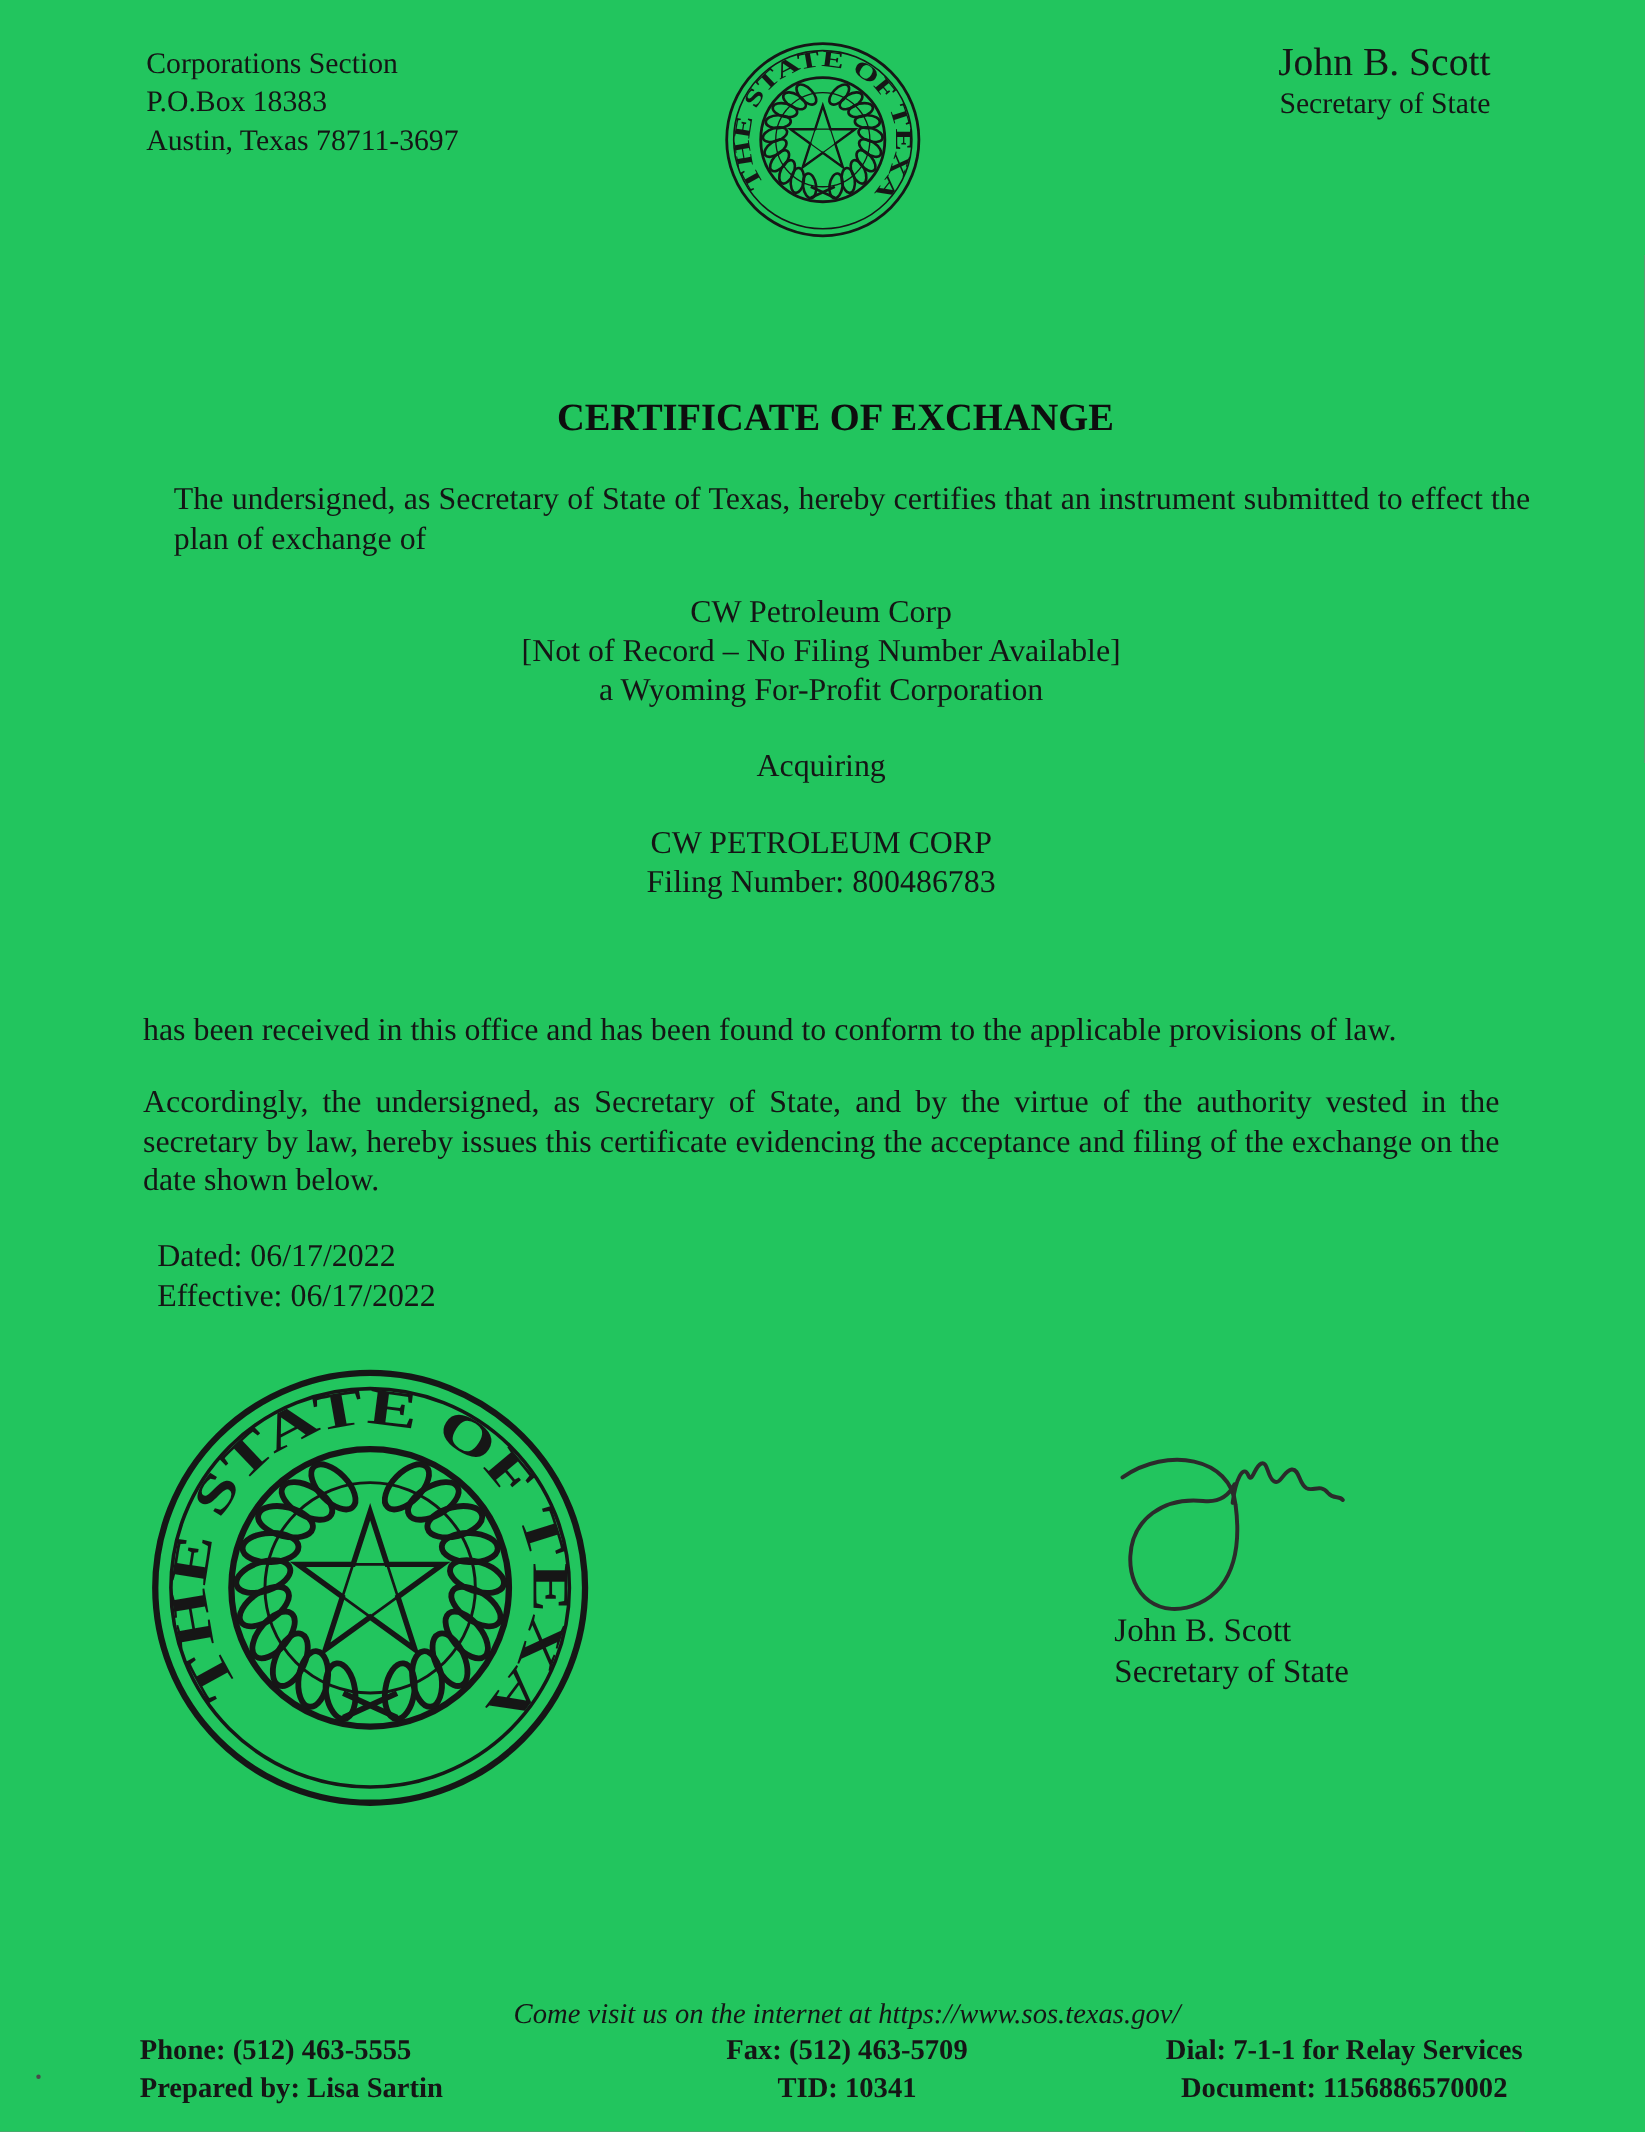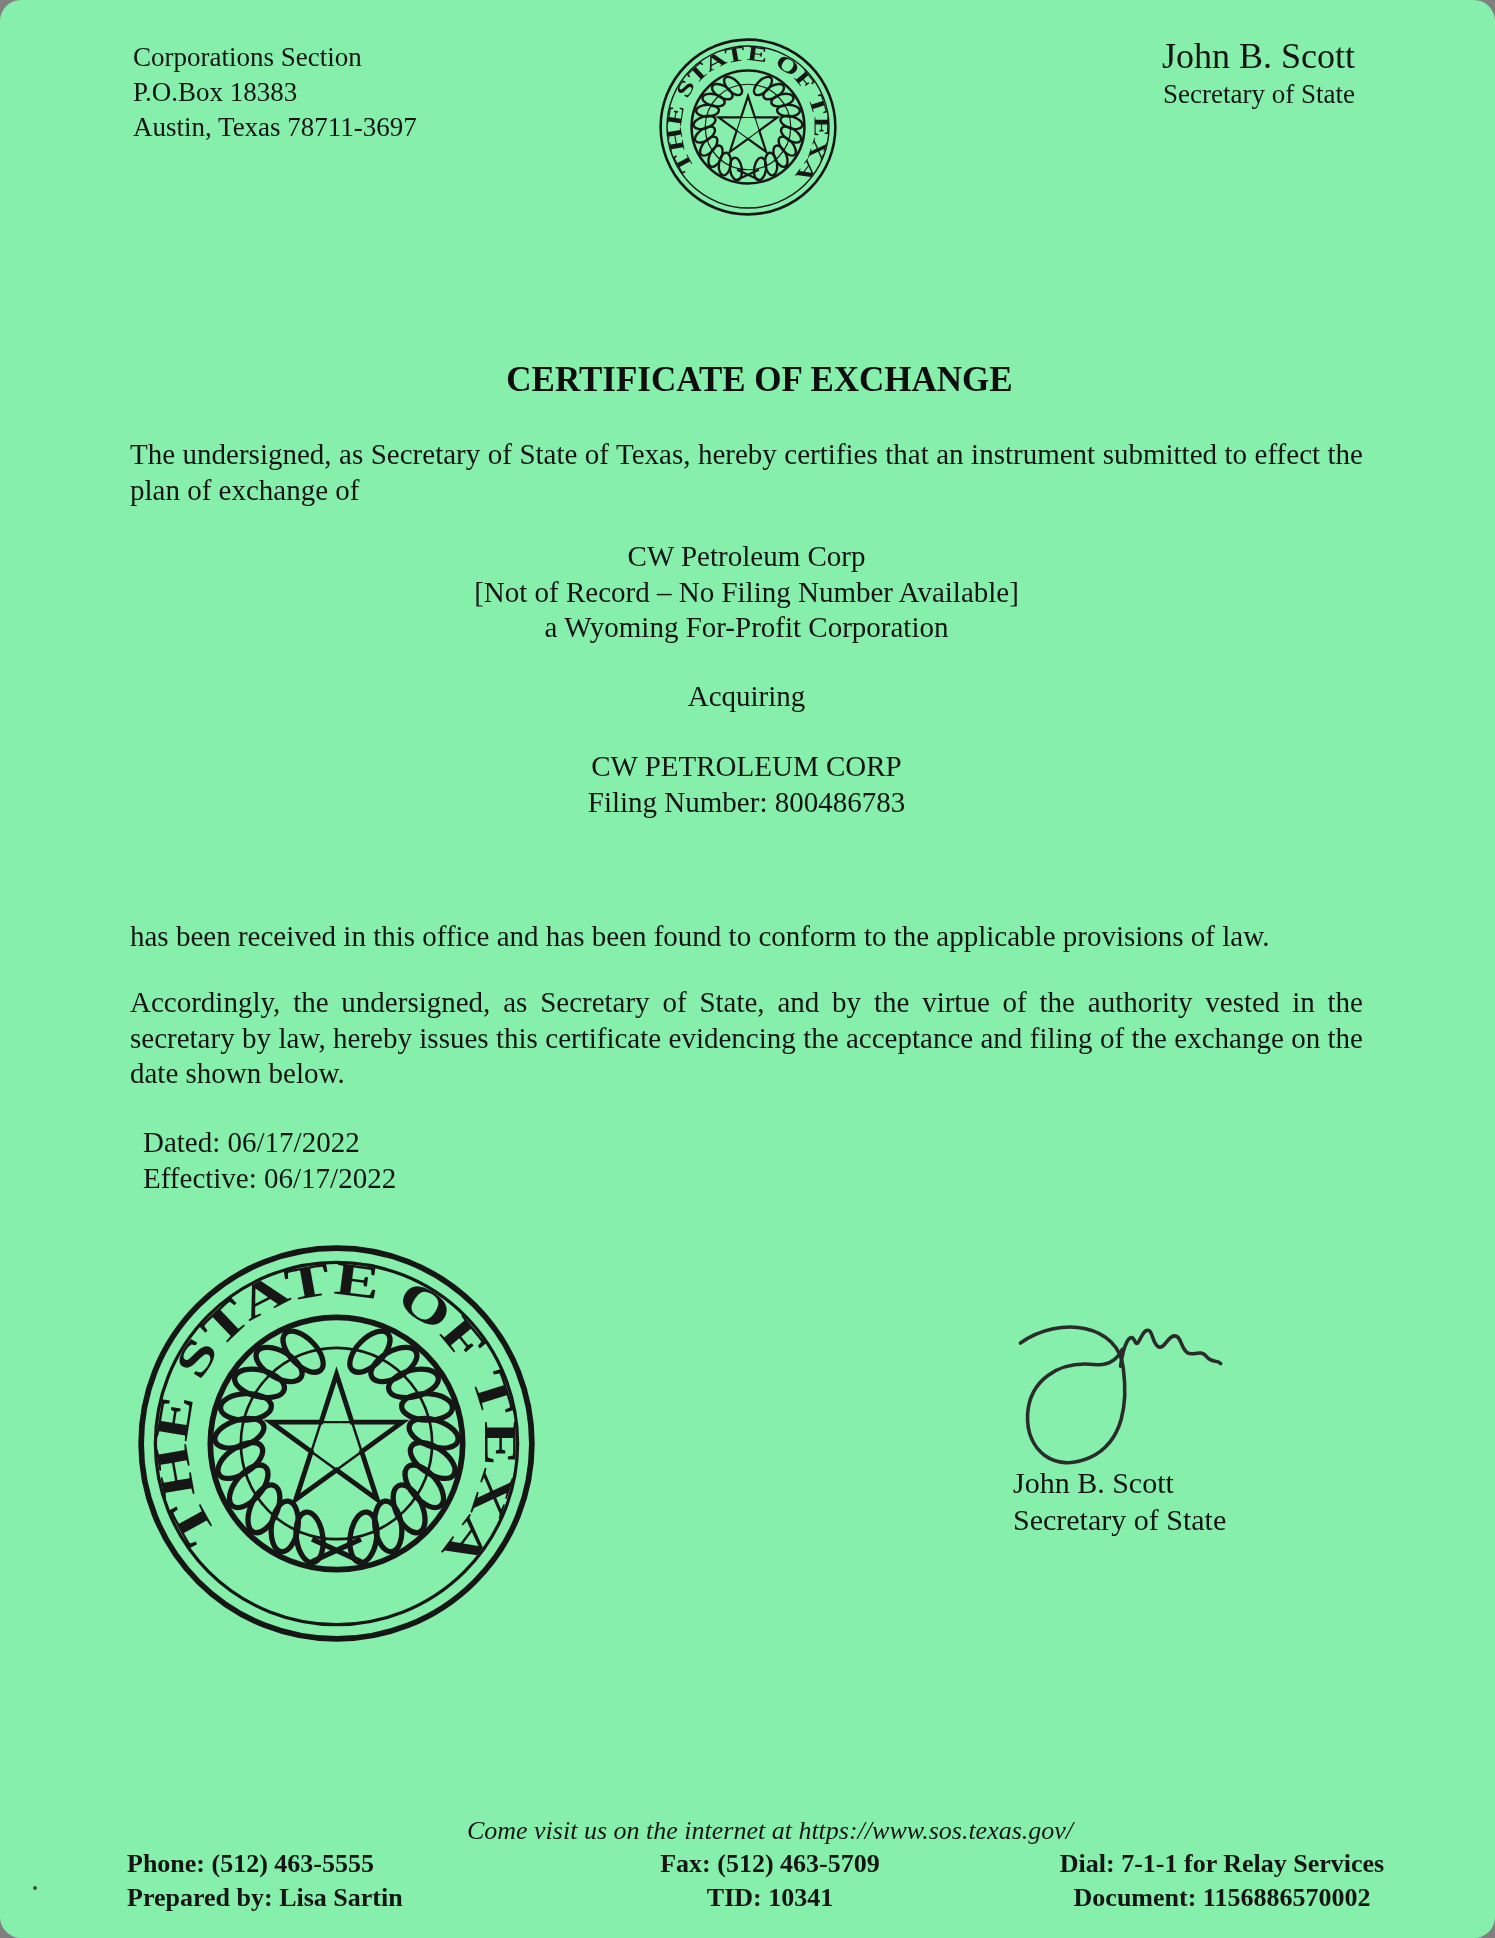--- a/index.html
+++ b/index.html
@@ -5,25 +5,24 @@
   html, body {
     margin: 0;
     padding: 0;
     background: #808080;
   }
   .page {
     position: relative;
     width: 1495px;
     height: 1938px;
     margin: 0 auto;
-    background: #86efac;
+    background: #22c55e;
     font-family: "Liberation Serif", "DejaVu Serif", serif;
     color: #151515;
     overflow: hidden;
-    border-radius: 21px;
   }
   .abs { position: absolute; }
 
   .ret-addr {
     left: 133px; top: 40px;
     font-size: 27px; line-height: 35px;
   }
   .official {
     right: 140px; top: 34px;
     text-align: right;
@@ -50,21 +49,21 @@
     padding-left: 24px;
   }
 
   .bodycol {
     left: 130px; width: 1233px;
     font-size: 29px; line-height: 35.5px;
   }
   .just { text-align: justify; }
   .cent { text-align: center; }
 
-  .p-intro       { top: 437px; }
+  .p-intro       { top: 437px; margin-left: 28px; }
   .entity-block1 { top: 539px; }
   .acquiring     { top: 679px; }
   .entity-block2 { top: 749px; }
   .p-received    { top: 919px; }
   .p-accordingly { top: 985px; }
 
   .dates { left: 143px; top: 1124px; font-size: 29px; line-height: 36px; }
 
   .signature-svg { left: 1004px; top: 1318px; width: 226px; height: 152px; }
   .signer { left: 1013px; top: 1464px; font-size: 30px; line-height: 37px; }

